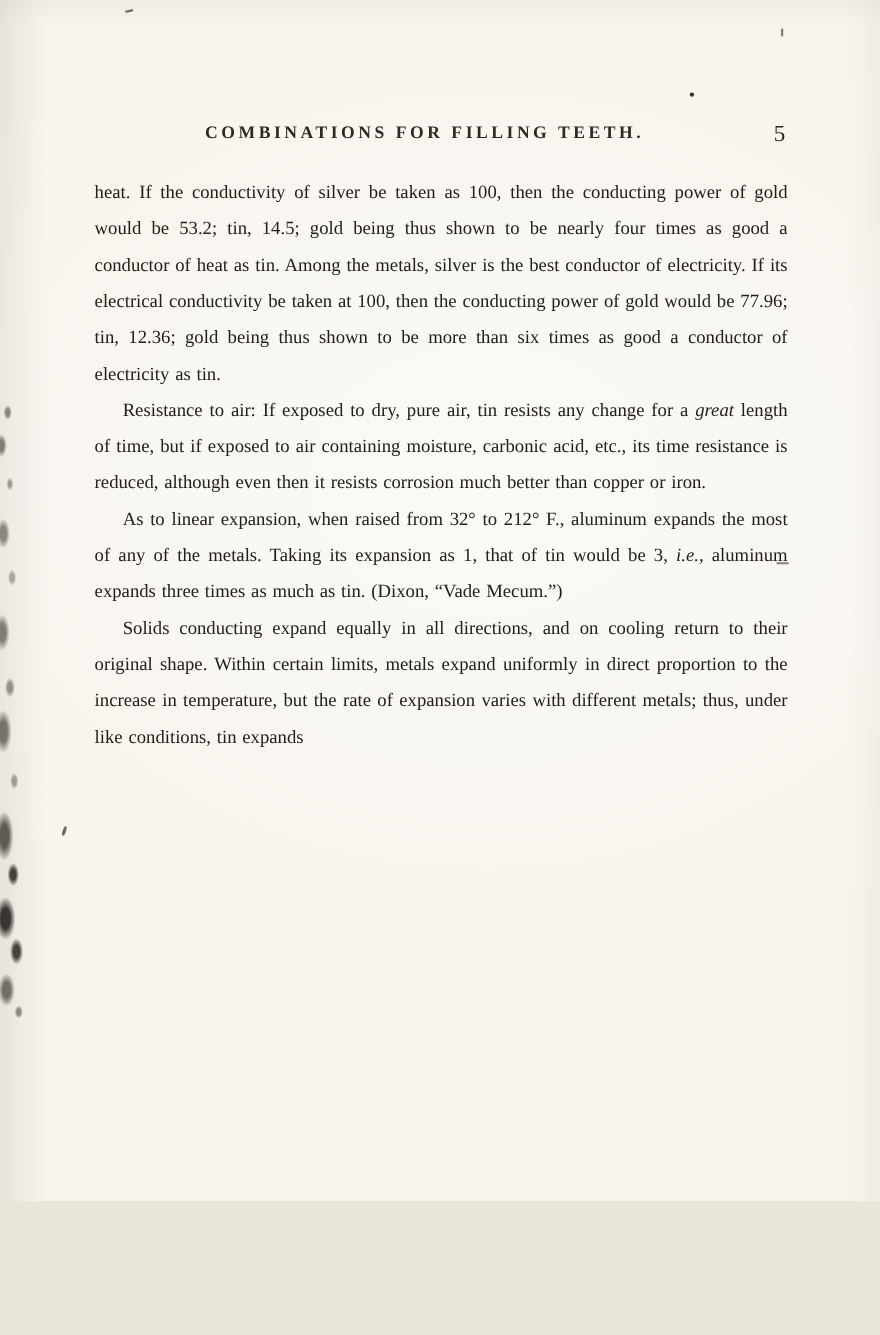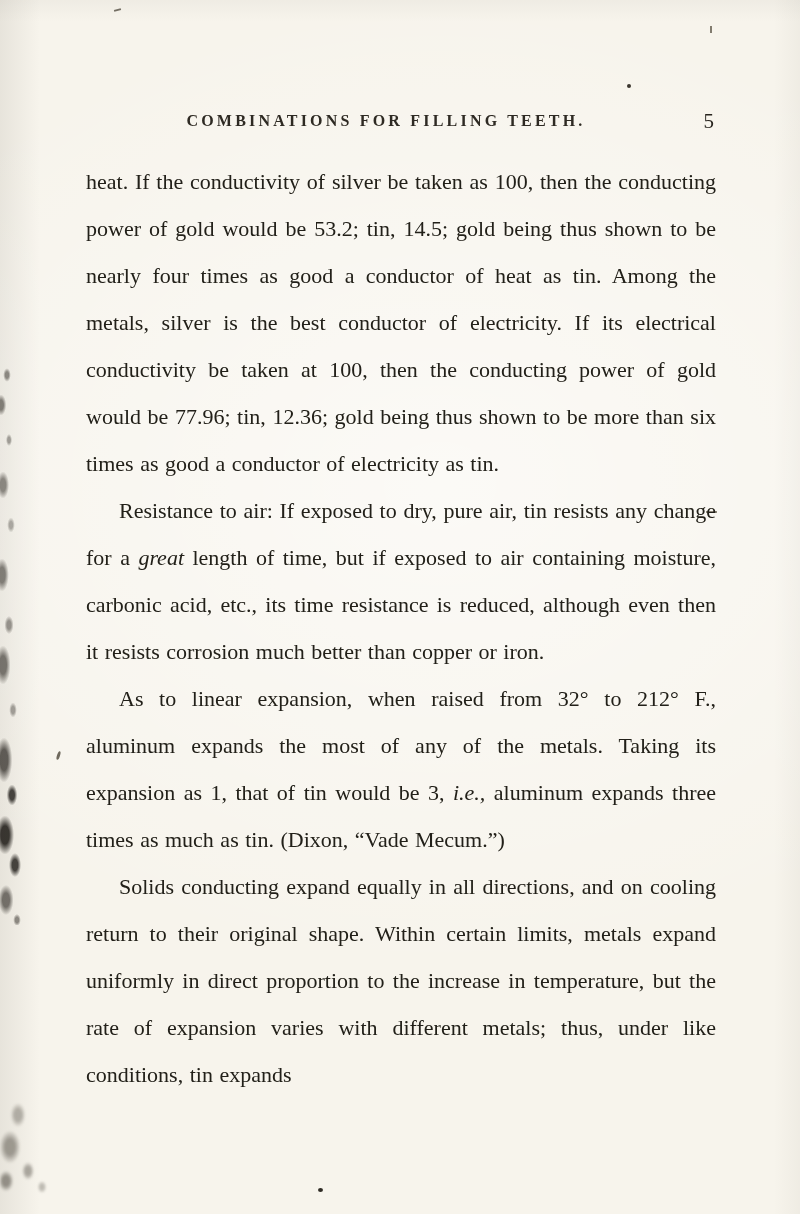--- a/index.html
+++ b/index.html
@@ -4,21 +4,21 @@
 <title>scanned-page</title>
 <style>
   html, body {
     margin: 0;
     padding: 0;
     background: #e9e5db;
   }
   .page {
     position: relative;
     width: 800px;
-    height: 1214px;
+    height: 1092px;
     margin: 0 auto;
     background: #f7f4ec;
     background-image:
       radial-gradient(ellipse 900px 700px at 55% 40%, rgba(255,255,255,0.55), transparent 70%),
       linear-gradient(to right, rgba(90,84,72,0.10), rgba(90,84,72,0.0) 40px),
       linear-gradient(to left, rgba(90,84,72,0.05), rgba(90,84,72,0.0) 26px),
       linear-gradient(to bottom, rgba(90,84,72,0.05), rgba(90,84,72,0.0) 22px);
     overflow: hidden;
     font-family: "Liberation Serif", "DejaVu Serif", serif;
     color: #211f1b;
@@ -46,22 +46,22 @@
     right: 2px;
     top: -3px;
     font-size: 21px;
     font-weight: 400;
     letter-spacing: 0;
     color: #27241e;
   }
 
   .page-body {
     margin-top: 16px;
-    font-size: 22px;
-    line-height: 47px;
+    font-size: 17px;
+    line-height: 33px;
     text-align: justify;
     word-spacing: 1px;
     color: #222019;
   }
   .para {
     margin: 0;
     text-indent: 1.5em;
   }
   .para.no-indent {
     text-indent: 0;

